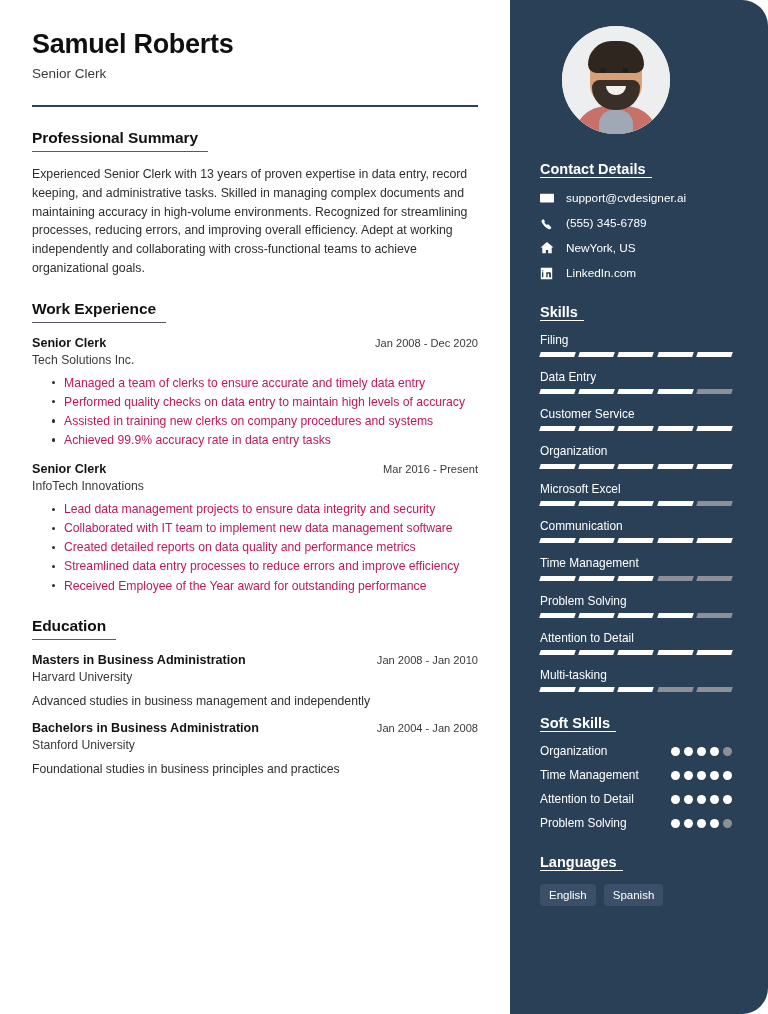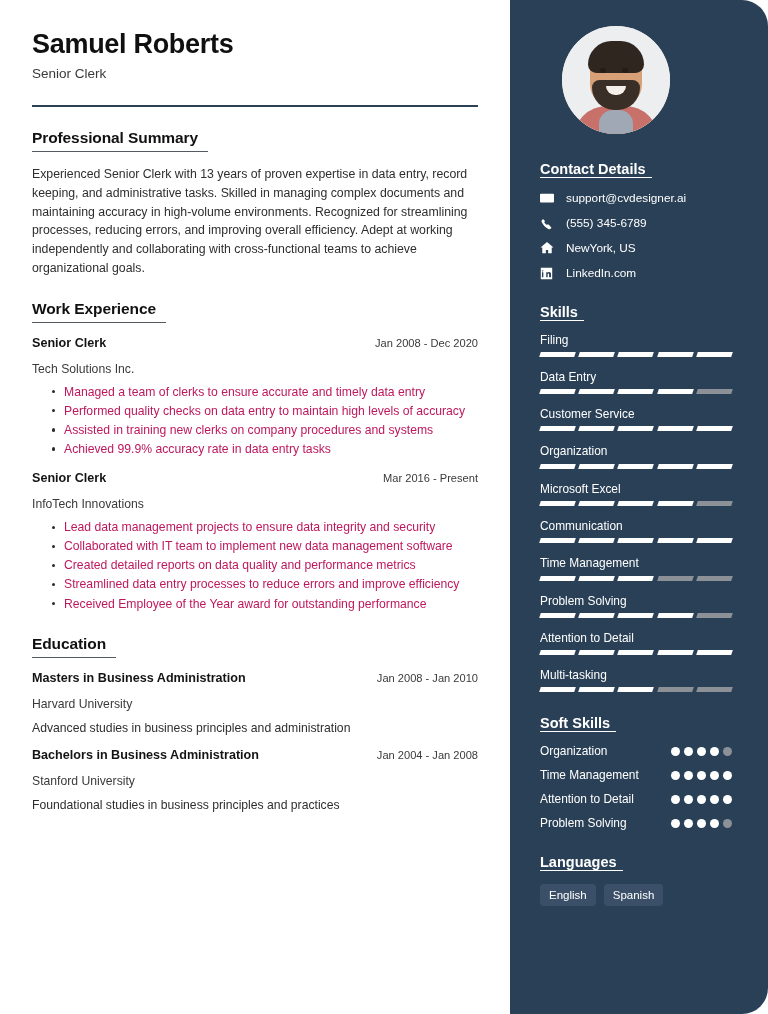--- a/index.html
+++ b/index.html
@@ -89,21 +89,21 @@
   .entry-date {
     font-size: 11.1px;
     color: #3a3a3a;
     white-space: nowrap;
     padding-left: 10px;
   }
 
   .entry-org {
     font-size: 12.2px;
     color: #3a3a3a;
-    margin-top: 12px;
+    margin-top: 3px;
   }
 
   ul.bullets {
     margin-top: 8px;
     padding-left: 20px;
     list-style: none;
   }
 
   ul.bullets li {
     font-size: 12.2px;
@@ -345,21 +345,21 @@
 
     <div class="section">
       <div class="sec-title">Education</div>
       <div id="edu-entries">
           <div class="entry">
             <div class="entry-head">
        <div class="entry-role">Masters in Business Administration</div>
        <div class="entry-date">Jan 2008 - Jan 2010</div>
      </div>
      <div class="entry-org">Harvard University</div>
-     <div class="edu-desc">Advanced studies in business principles and administration</div>
+     <div class="edu-desc">Advanced studies in business management and independently</div>
           </div>
           <div class="entry">
             <div class="entry-head">
        <div class="entry-role">Bachelors in Business Administration</div>
        <div class="entry-date">Jan 2004 - Jan 2008</div>
      </div>
      <div class="entry-org">Stanford University</div>
      <div class="edu-desc">Foundational studies in business principles and practices</div>
           </div>
         </div>

